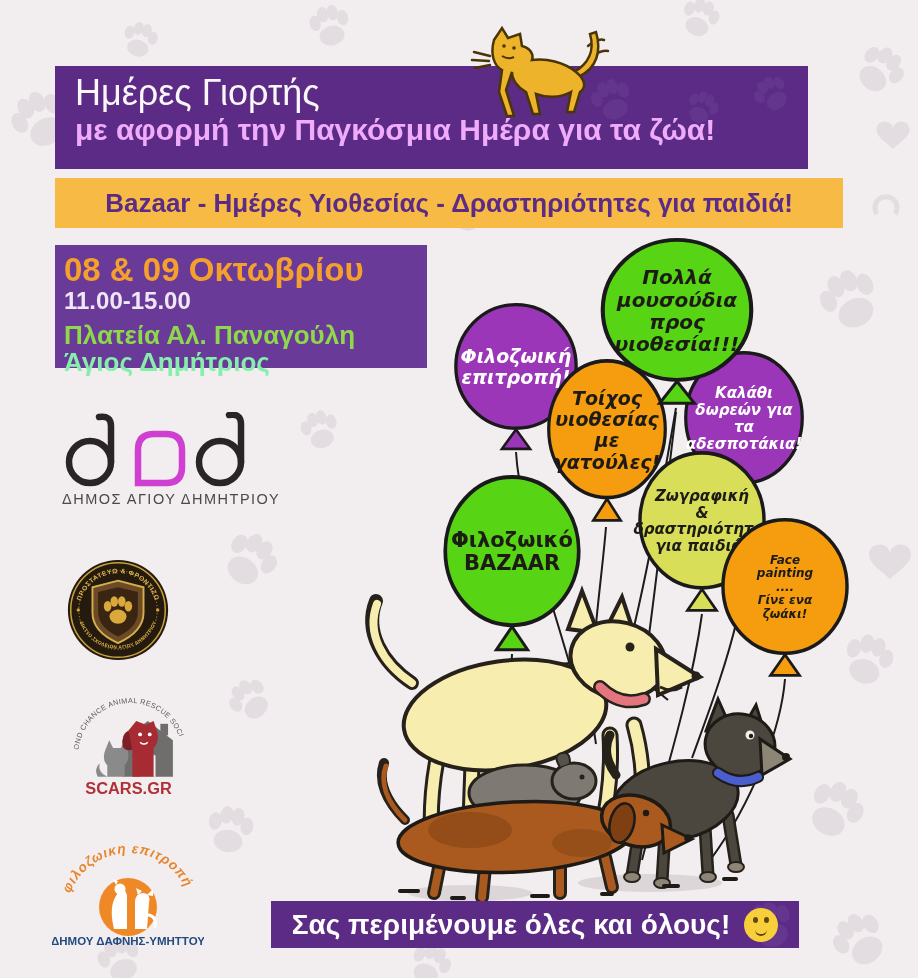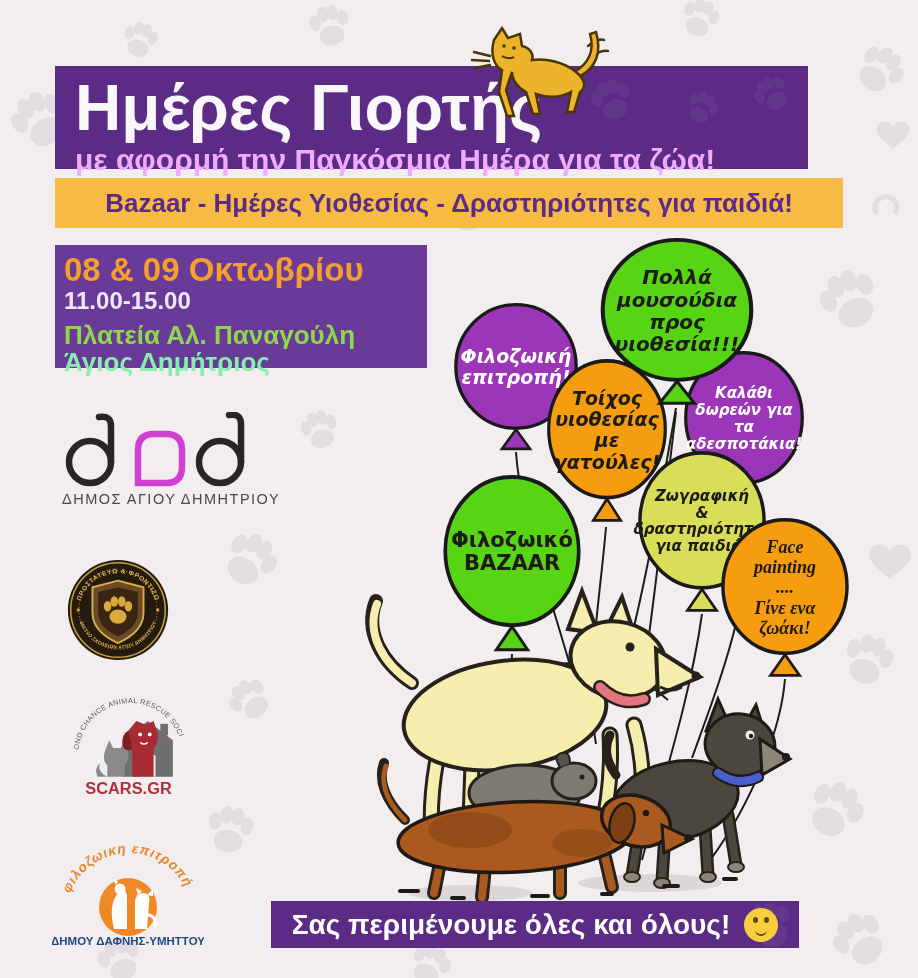--- a/index.html
+++ b/index.html
@@ -4,21 +4,21 @@
 <style>
   html,body{margin:0;padding:0;}
   body{width:918px;height:978px;overflow:hidden;font-family:"Liberation Sans",sans-serif;}
   .poster{position:relative;width:918px;height:978px;background:#f2edef;overflow:hidden;}
   .abs{position:absolute;}
   svg{display:block;}
 
   
   .header-banner{left:55px;top:66px;width:733px;height:103px;background:#5c2b85;z-index:2;
     padding-left:20px;display:flex;flex-direction:column;justify-content:flex-start;}
-  .header-title{color:#faf7fb;font-size:64px;font-weight:700;line-height:1.08;margin-top:8px;letter-spacing:0px;}
+  .header-title{color:#faf7fb;font-size:36px;font-weight:400;line-height:1.08;margin-top:8px;letter-spacing:0px;}
   .header-sub{color:#f0abfc;font-size:30px;font-weight:700;line-height:1.0;margin-top:2px;}
   .banner-paws{position:absolute;right:6px;top:4px;opacity:.5;}
 
   .cat-wrap{left:468px;top:24px;width:152px;height:98px;z-index:3;}
 
   
   .activities-banner{left:55px;top:178px;width:788px;height:50px;background:#f6ba45;z-index:2;
     display:flex;align-items:center;justify-content:center;}
   .activities-text{color:#5c2b85;font-size:26px;font-weight:700;white-space:nowrap;}
 
@@ -306,21 +306,21 @@
 &amp;
 δραστηριότητες
 για παιδιά!</div>
   </div>
 
   <div class="balloon" style="left:719px;top:517px;width:132px;height:164px;z-index:5;">
     <svg viewBox="0 0 100 118" preserveAspectRatio="none">
       <ellipse cx="50" cy="50" rx="47" ry="48" stroke="#1a1a1a" stroke-width="2.6" fill="#f69c0f"></ellipse>
       <path d="M50,99 L39,114 L61,114 Z" stroke="#1a1a1a" stroke-width="2" fill="#f69c0f"></path>
     </svg>
-    <div class="balloon-text dark" style="font-size:18px;font-family:Liberation Serif, serif;">Face
+    <div class="balloon-text dark" style="font-size:12px;">Face
 painting
 ....
 Γίνε ενα
 ζωάκι!</div>
   </div>
 
   <div class="abs dogs-wrap" aria-hidden="true">
     <svg width="480" height="330" viewBox="0 0 480 330">
 
       <ellipse cx="150" cy="318" rx="62" ry="8" fill="#ddd6d9"></ellipse>

